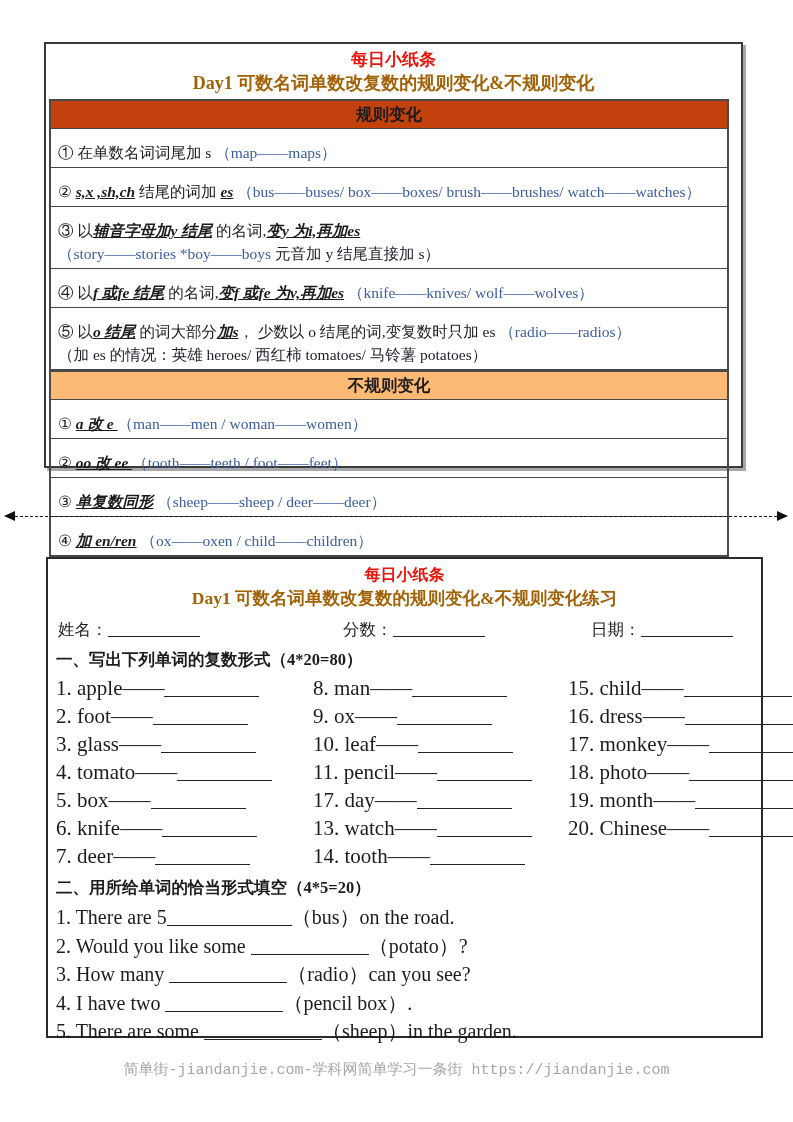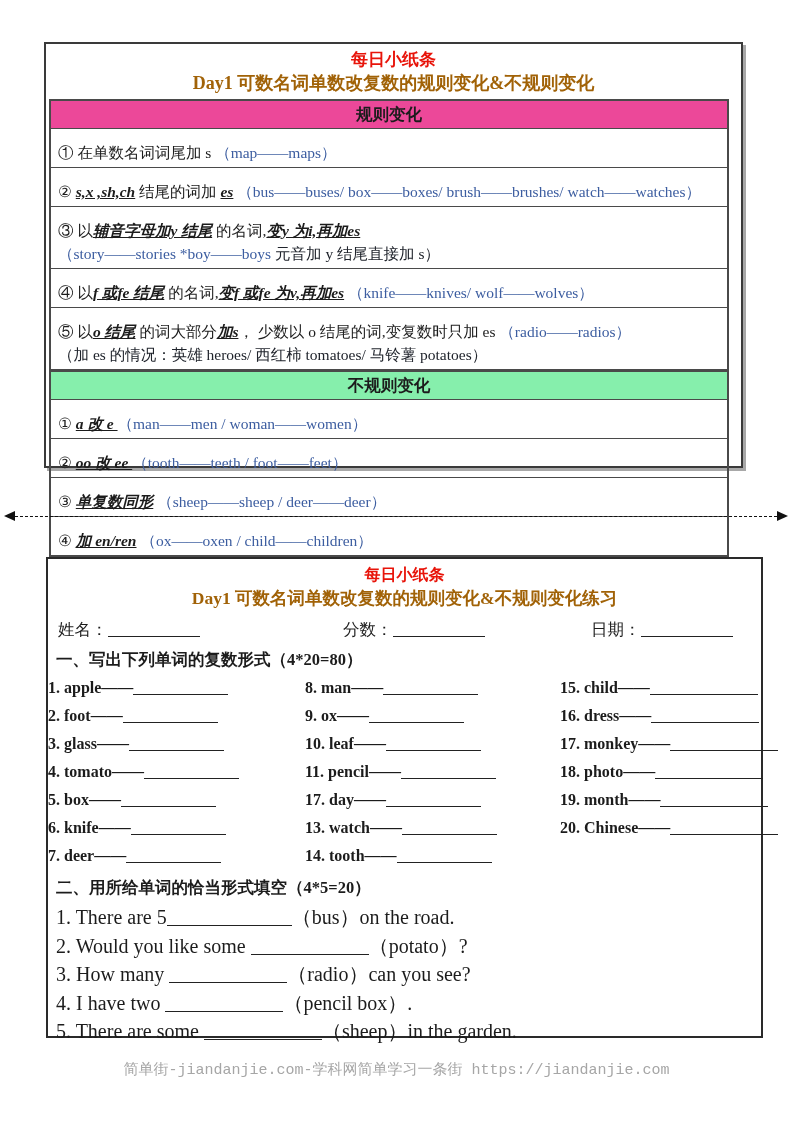--- a/index.html
+++ b/index.html
@@ -7,36 +7,36 @@
     width:793px;height:1122px;position:relative;background:#ffffff;
     font-family:"Liberation Serif","DejaVu Serif",serif;color:#1c1c1c;
     overflow:hidden;
   }
   .card{position:absolute;background:#fff;}
   .card1{left:44px;top:42px;width:699px;height:426px;border:2px solid #3a3a3a;box-shadow:3px 3px 0 #a8a8a8;box-sizing:border-box;}
   .card2{left:46px;top:557px;width:717px;height:481px;border:2px solid #2a2a2a;box-sizing:border-box;}
   .brand{ text-align:center;font-weight:bold;font-size:17px;color:#e8140a;padding-top:5px;line-height:22px;}
   .doc-title{text-align:center;font-weight:bold;font-size:18px;line-height:25px;color:#a16207;}
   .rules-table{margin:3px 12px 0 3px;border:2px solid #4a4a4a;}
-  .thead{background:#ec4899;text-align:center;font-weight:bold;font-size:16.5px;padding:3px 0;border-bottom:1px solid #4a4a4a;line-height:21px;}
-  .thead.green{background:#86efac;border-top:2px solid #4a4a4a;}
+  .thead{background:#c2410c;text-align:center;font-weight:bold;font-size:16.5px;padding:3px 0;border-bottom:1px solid #4a4a4a;line-height:21px;}
+  .thead.green{background:#fdba74;border-top:2px solid #4a4a4a;}
   .trow{padding:12px 7px 3px 7px;font-size:15.5px;line-height:23px;border-bottom:1px solid #4a4a4a;}
   .trow:last-child{border-bottom:none;}
   .em{font-weight:bold;font-style:italic;text-decoration:underline;}
   .ex{color:#3c5da0;}
   .dark{color:#20242c;}
   .divider{position:absolute;left:4px;right:5px;top:509px;height:14px;display:flex;align-items:center;}
   .divider .dash{flex:1;border-top:1.6px dashed #111;height:0;}
   .arrow-l{width:0;height:0;border-top:5px solid transparent;border-bottom:5px solid transparent;border-right:11px solid #111;}
   .arrow-r{width:0;height:0;border-top:5px solid transparent;border-bottom:5px solid transparent;border-left:11px solid #111;}
   .blank{display:inline-block;border-bottom:1.4px solid #222;height:16px;vertical-align:-2px;}
   .fields{display:flex;padding:0 10px;margin-top:7px;font-size:16.5px;line-height:24px;}
   .field1{width:285px;}.field2{width:248px;}.field3{flex:1;}
   .sec-title{font-weight:bold;font-size:16.5px;margin:6px 10px 2px 8px;line-height:24px;}
-  .words{margin:2px 10px 0 0;display:grid;grid-template-columns:257px 255px 1fr;grid-template-rows:repeat(7,28px);grid-auto-flow:column;font-size:16px;font-weight:bold;}
+  .words{margin:2px 10px 0 8px;display:grid;grid-template-columns:257px 255px 1fr;grid-template-rows:repeat(7,28px);grid-auto-flow:column;font-size:21px;}
   .word-item{line-height:28px;white-space:nowrap;}
   .sentences{margin:3px 10px 0 8px;font-size:20px;}
   .sentence{line-height:28.5px;white-space:nowrap;}
   .footer{position:absolute;left:0;right:0;top:1060px;text-align:center;
     font-family:Liberation Mono, monospace;font-size:15px;color:#a6a6a6;}
 </style>
 </head>
 <body>
 
 <div class="card card1">

